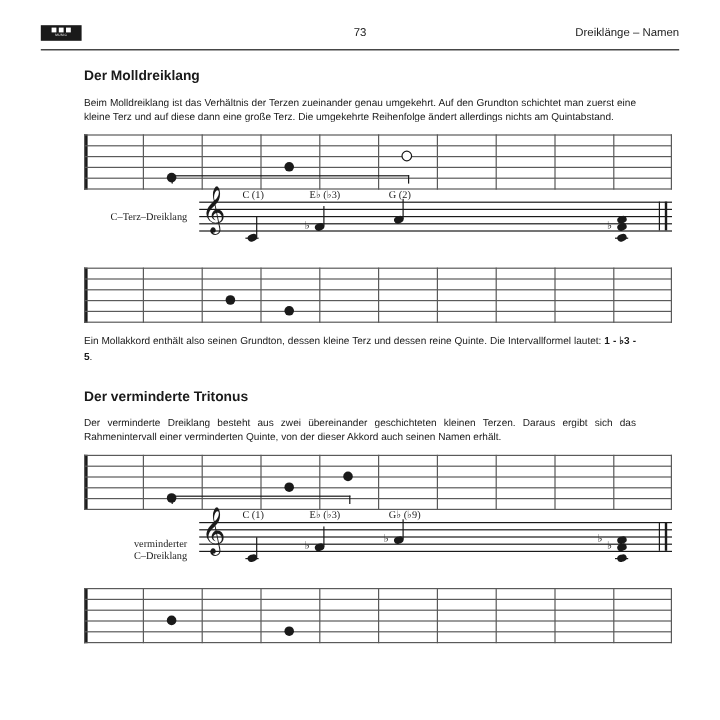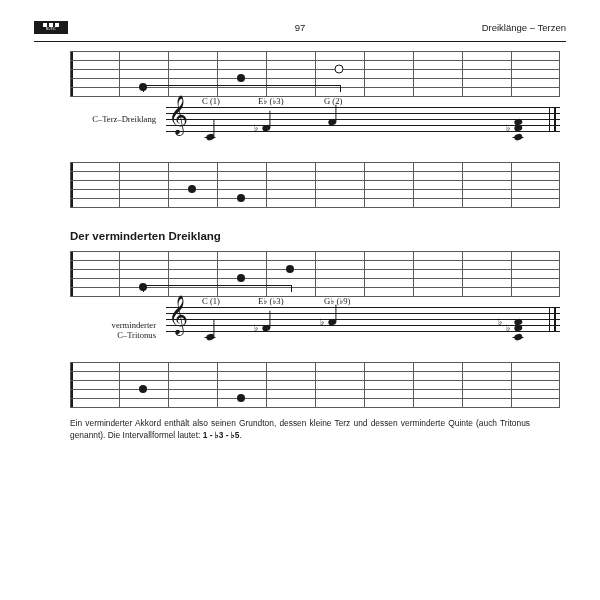--- a/index.html
+++ b/index.html
@@ -241,25 +241,27 @@
 
   <div class="header">
     <div class="logo">
       <div class="bars">
           <i></i>
           <i></i>
           <i></i>
         </div>
       <div class="logotext">MUSIC</div>
     </div>
-    <div class="page-number">97</div>
-    <div class="running-head">Dreiklänge – Terzen</div>
+    <div class="page-number">73</div>
+    <div class="running-head">Dreiklänge – Namen</div>
   </div>
   <div class="rule"></div>
 
+  <div class="section-title">Der Molldreiklang</div>
+  <p class="body">Beim Molldreiklang ist das Verhältnis der Terzen zueinander genau umgekehrt. Auf den Grundton schichtet man zuerst eine kleine Terz und auf diese dann eine große Terz. Die umgekehrte Reihenfolge ändert allerdings nichts am Quintabstand.</p>
 
   <div class="fret-wrap">
     <div class="fret">
       <div class="nut"></div>
       <div class="hline" style="top:0px"></div>
       <div class="hline" style="top:9px"></div>
       <div class="hline" style="top:18px"></div>
       <div class="hline" style="top:27px"></div>
       <div class="hline" style="top:36px"></div>
       <div class="hline" style="top:45px"></div>
@@ -328,22 +330,24 @@
       <div class="vline" style="left:294px"></div>
       <div class="vline" style="left:343px"></div>
       <div class="vline" style="left:392px"></div>
       <div class="vline" style="left:441px"></div>
       <div class="vline" style="left:489px"></div>
       <div class="dot" style="left:122px; top:27px"></div>
       <div class="dot" style="left:171px; top:36px"></div>
     </div>
   </div>
 
-
-  <div class="section-title second">Der verminderten Dreiklang</div>
+  <p class="body"><span>Ein Mollakkord enthält also seinen Grundton, dessen kleine Terz und dessen reine Quinte. Die Intervallformel lautet: </span><b>1 - ♭3 - 5</b><span>.</span></p>
+
+  <div class="section-title second">Der verminderte Tritonus</div>
+  <p class="body">Der verminderte Dreiklang besteht aus zwei übereinander geschichteten kleinen Terzen. Daraus ergibt sich das Rahmenintervall einer verminderten Quinte, von der dieser Akkord auch seinen Namen erhält.</p>
 
   <div class="fret-wrap">
     <div class="fret">
       <div class="nut"></div>
       <div class="hline" style="top:0px"></div>
       <div class="hline" style="top:9px"></div>
       <div class="hline" style="top:18px"></div>
       <div class="hline" style="top:27px"></div>
       <div class="hline" style="top:36px"></div>
       <div class="hline" style="top:45px"></div>
@@ -361,21 +365,21 @@
       <div class="dot" style="left:73px; top:36px"></div>
       <div class="dot" style="left:171px; top:27px"></div>
       <div class="dot" style="left:220px; top:18px"></div>
       <div class="bracket" style="left:73px; top:34px; width:147px;"></div>
     </div>
   </div>
 
   <div class="staff-block">
     <div class="staff-label two-line">
       <div>verminderter</div>
-      <div>C–Tritonus</div>
+      <div>C–Dreiklang</div>
     </div>
     <div class="staff">
       <div class="sline" style="top:0px"></div>
       <div class="sline" style="top:6px"></div>
       <div class="sline" style="top:12px"></div>
       <div class="sline" style="top:18px"></div>
       <div class="sline" style="top:24px"></div>
       <div class="clef">𝄞</div>
       <div class="chordlabels">
         <span style="left:36px">C  (1)</span>
@@ -417,15 +421,14 @@
       <div class="vline" style="left:294px"></div>
       <div class="vline" style="left:343px"></div>
       <div class="vline" style="left:392px"></div>
       <div class="vline" style="left:441px"></div>
       <div class="vline" style="left:489px"></div>
       <div class="dot" style="left:73px; top:27px"></div>
       <div class="dot" style="left:171px; top:36px"></div>
     </div>
   </div>
 
-  <p class="body"><span>Ein verminderter Akkord enthält also seinen Grundton, dessen kleine Terz und dessen verminderte Quinte (auch Tritonus genannt). Die Intervallformel lautet: </span><b>1 - ♭3 - ♭5</b><span>.</span></p>
 
 </div>
 
 </body></html>

